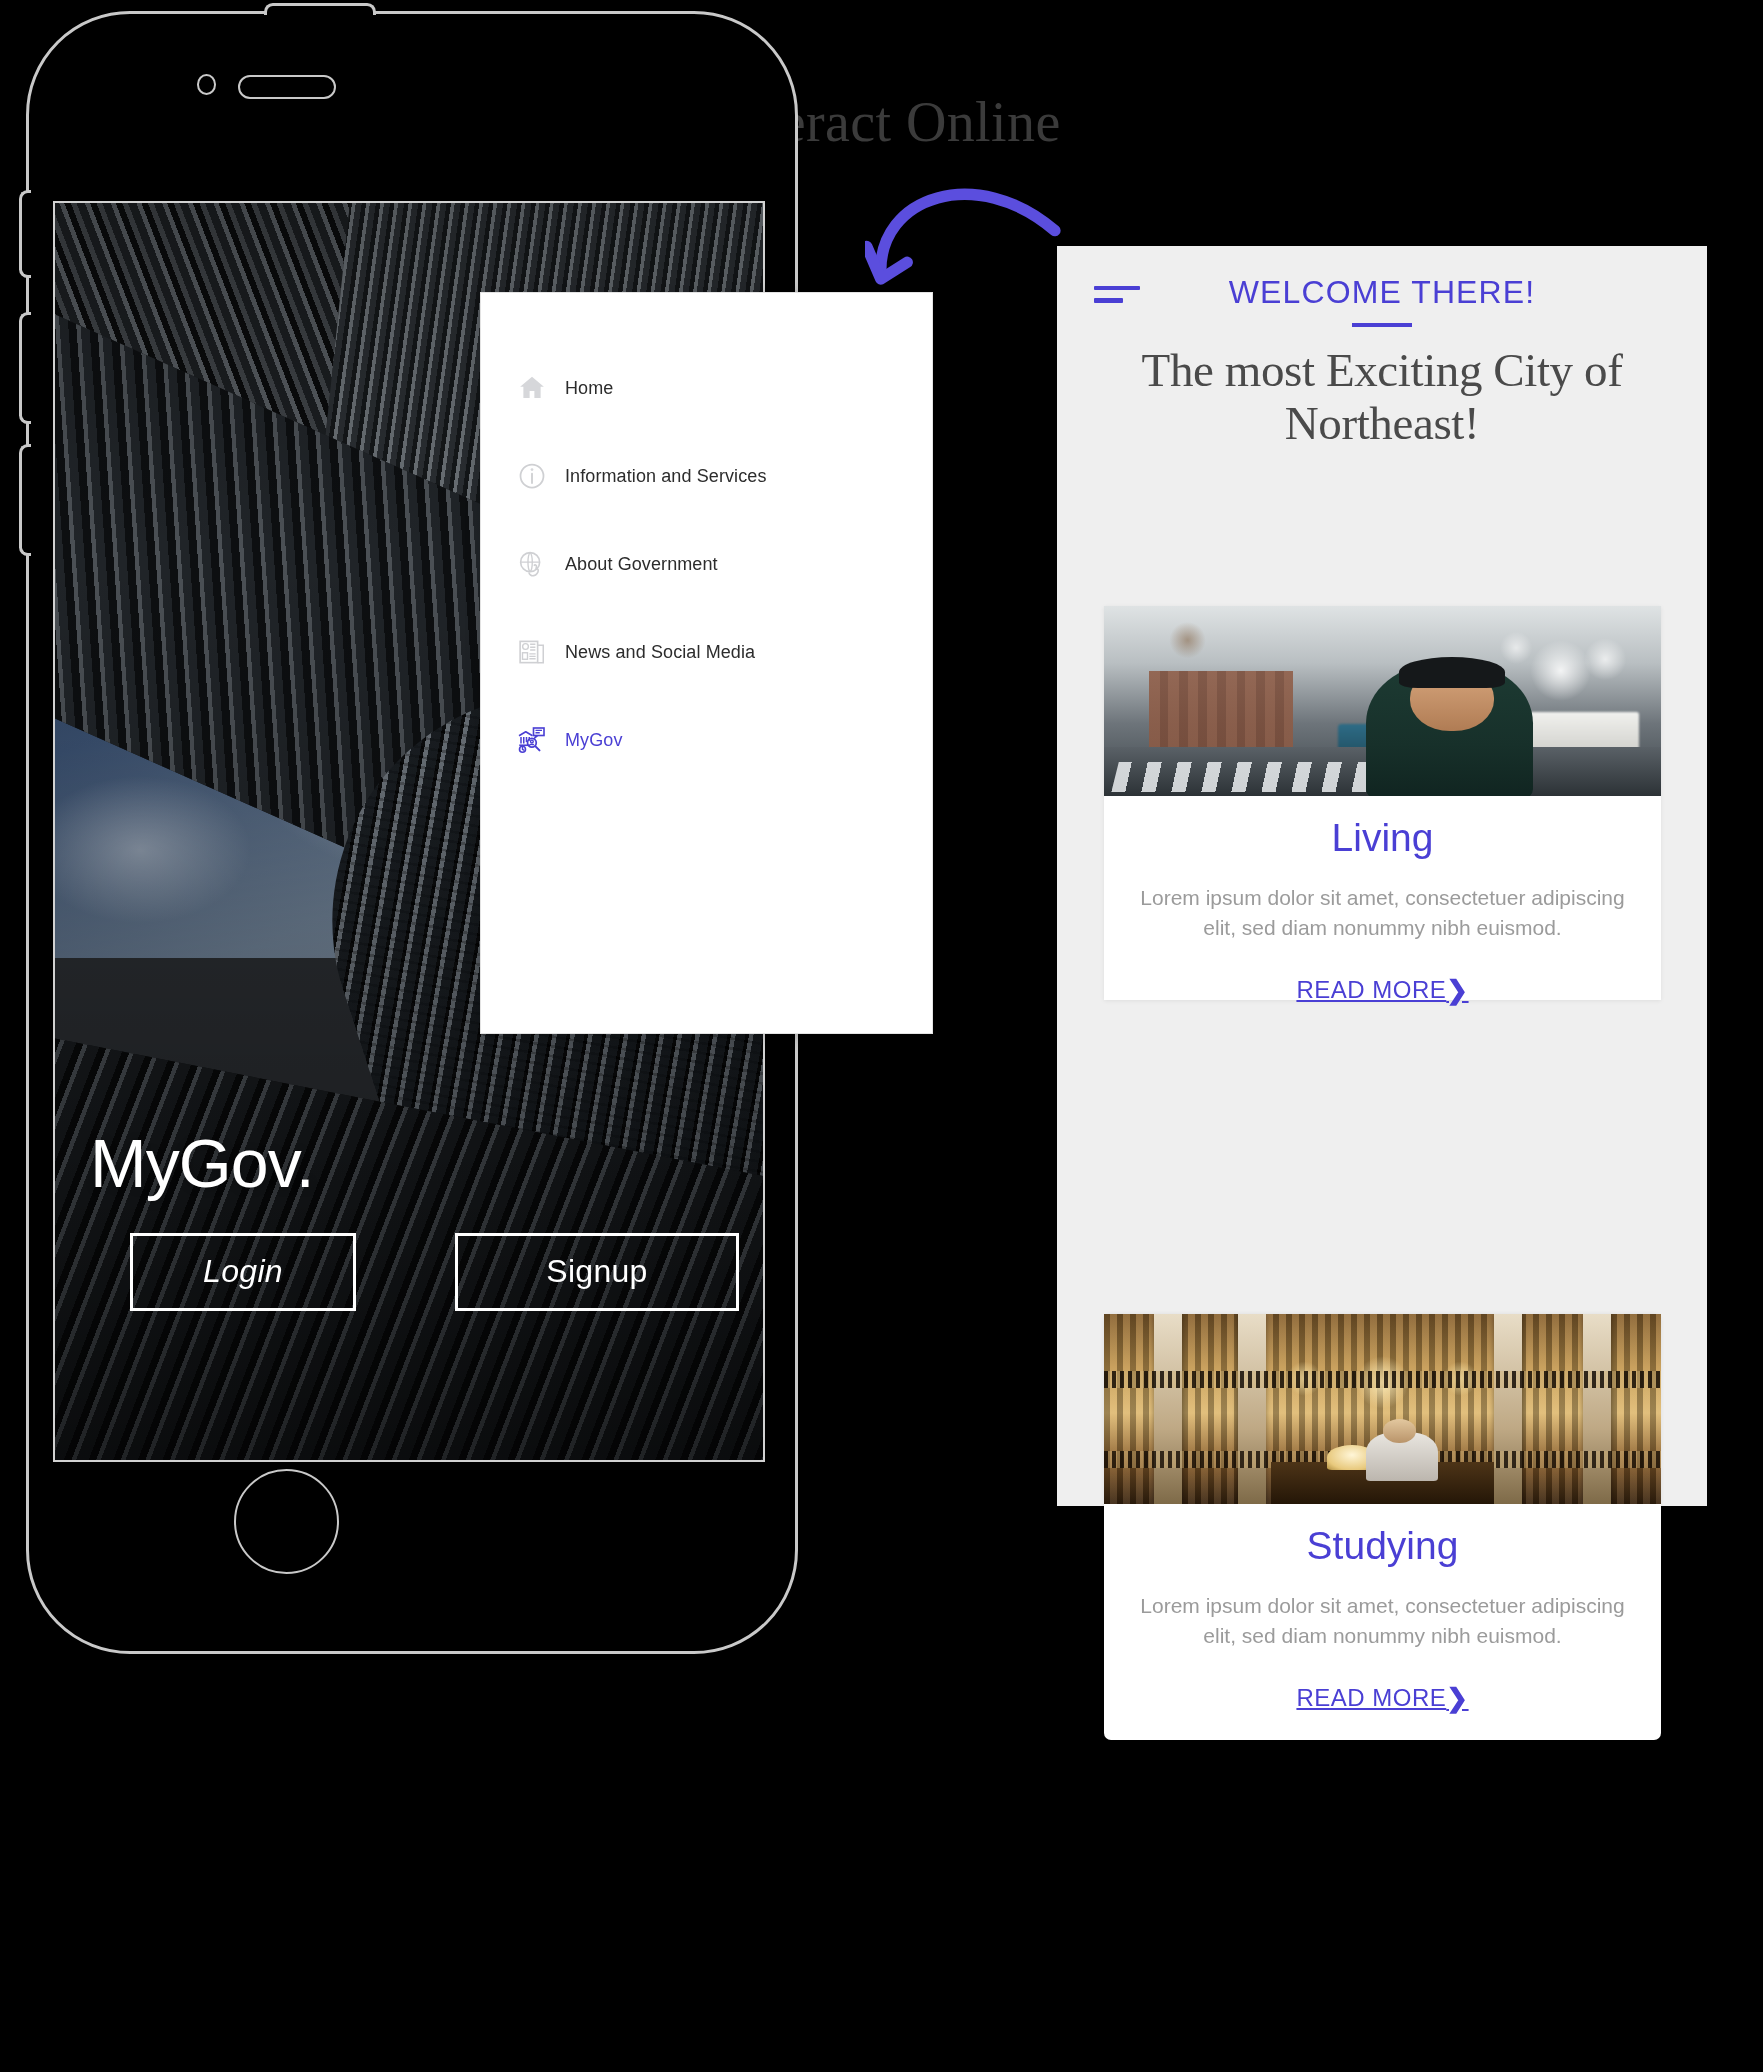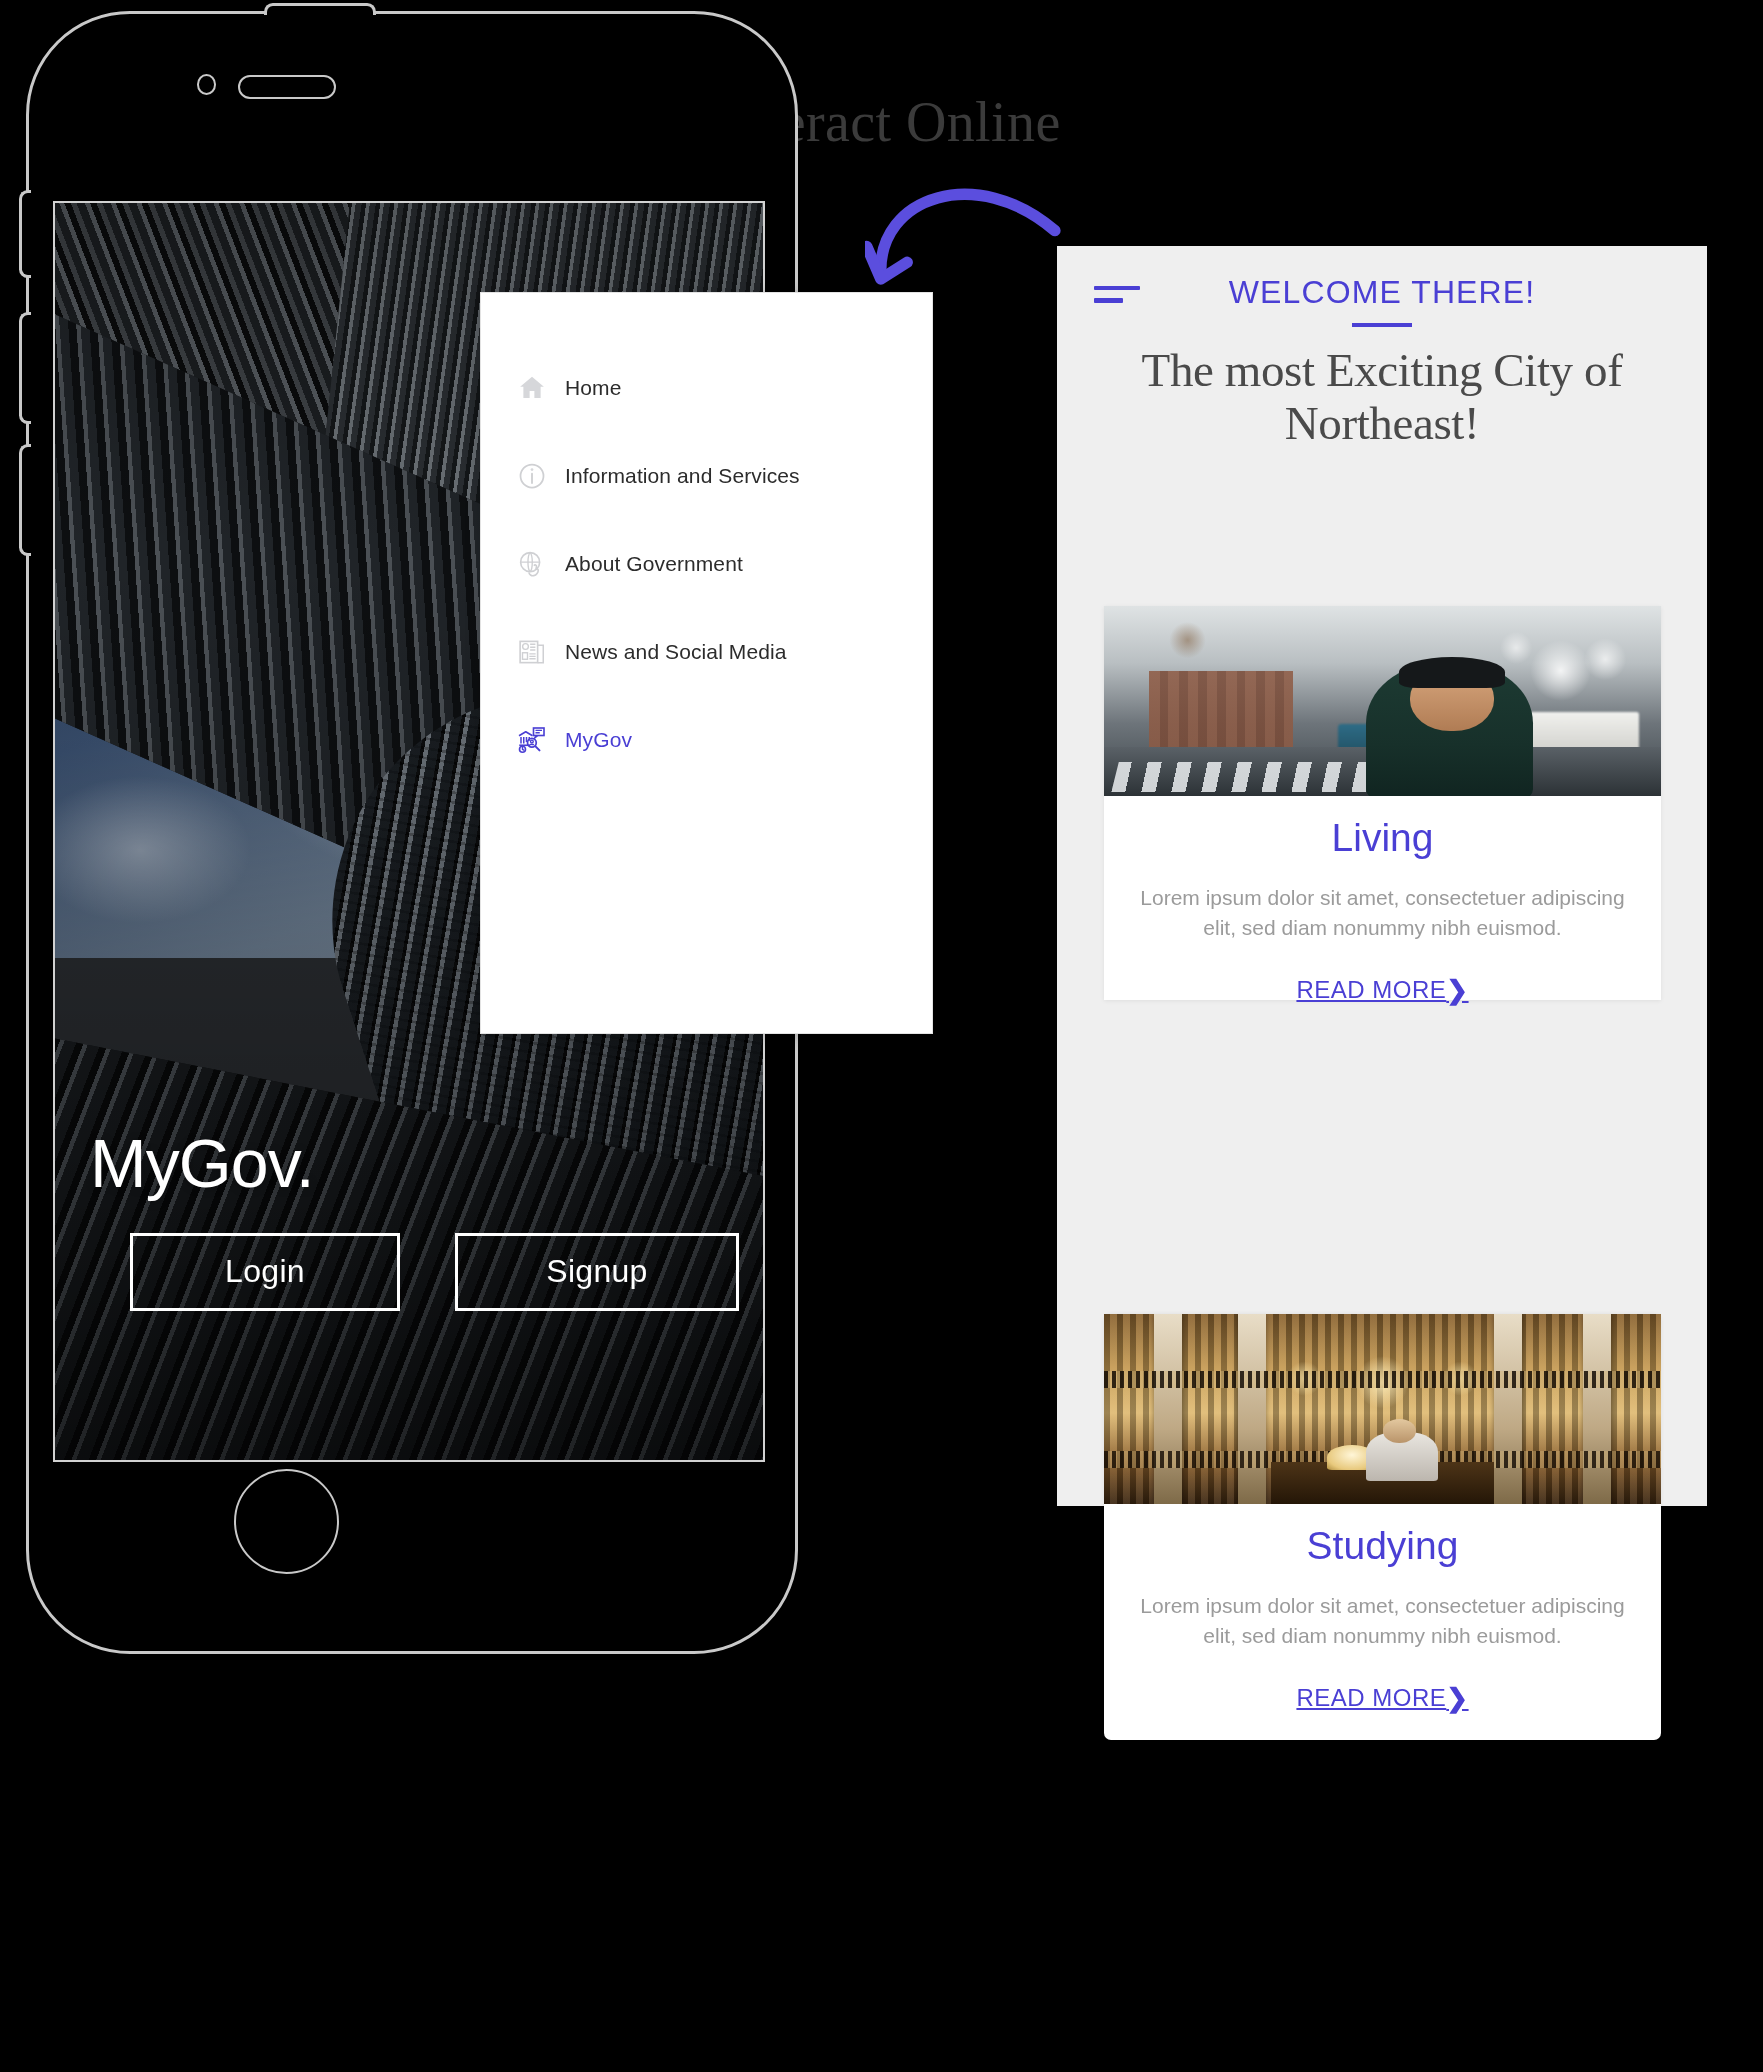--- a/index.html
+++ b/index.html
@@ -137,36 +137,36 @@
     letter-spacing: -0.9px; line-height: 1;
     text-shadow: 0 0.9px 8.8px rgba(0,0,0,.35);
   }
   .auth-btn {
     position: absolute; top: 1030px; height: 78px;
     border: 3.5px solid #ffffff;
     display: flex; align-items: center; justify-content: center;
     color: #ffffff; font-size: 32px; letter-spacing: 0.3px;
     background: transparent;
   }
-  #btn-login  { left: 75px;  width: 270px; }
+  #btn-login  { left: 75px;  width: 226px; font-style: italic; }
   #btn-signup { left: 400px; width: 284px; }
 
   
   #menu-panel {
     position: absolute; left: 480px; top: 292px;
     width: 453px; height: 742px;
     background: #ffffff;
     border: 1.8px solid #e3e3e3;
     box-shadow: 0 1.8px 14px rgba(0,0,0,.18);
   }
   #menu-list { padding: 51px 0 0 0; list-style: none; }
   .menu-item {
     display: flex; align-items: center;
     padding: 0 0 0 33px; height: 88px;
-    font-size: 21px; color: #2c2c2c;
+    font-size: 18px; color: #2c2c2c;
     letter-spacing: 0.1px;
   }
   .menu-item.active .menu-label { color: #4a3fd4; }
   .menu-icon {
     width: 35px; height: 35px; margin-right: 16px;
     display: inline-flex; align-items: center; justify-content: center;
     flex: 0 0 35px;
   }
   .menu-icon svg { width: 30px; height: 30px; display:block; }
   .ic-gray { stroke: #cfd0d3; fill: none; }

